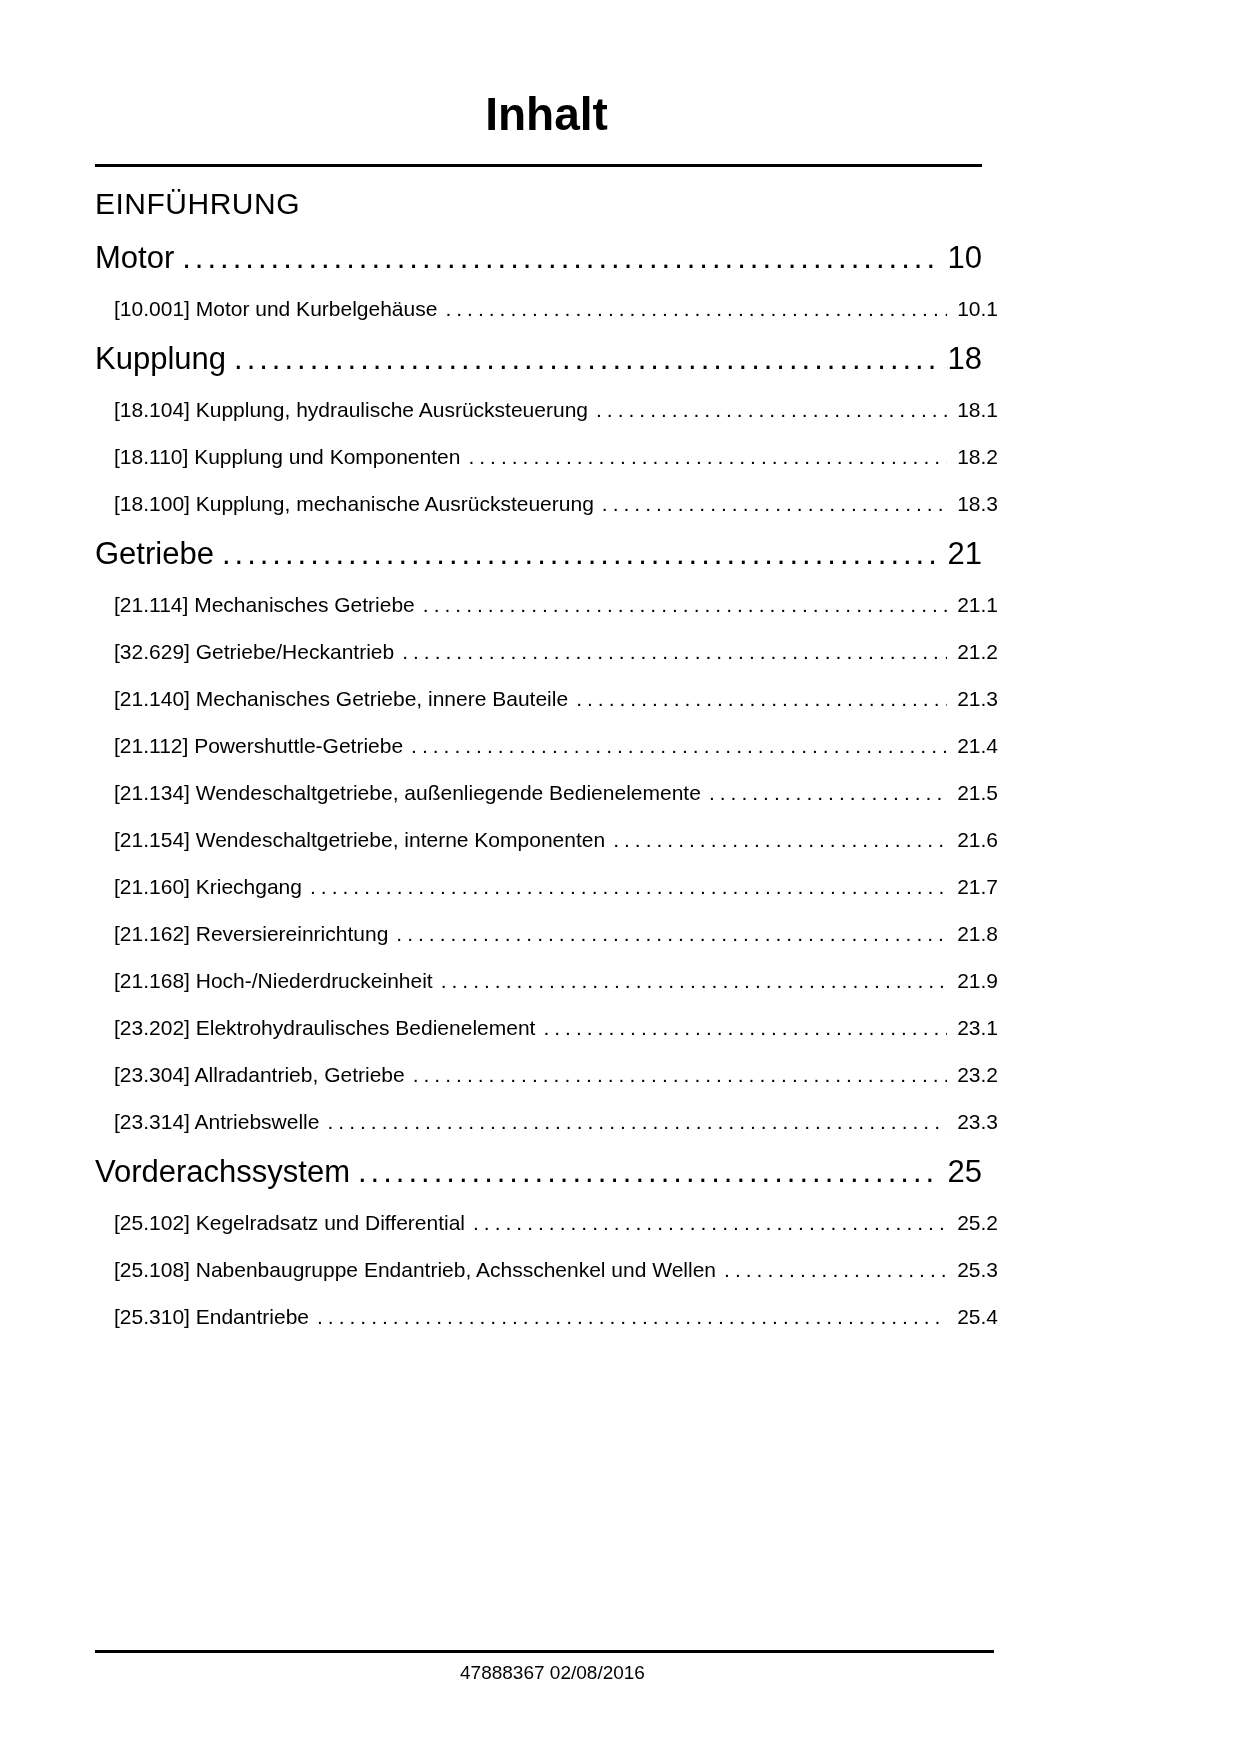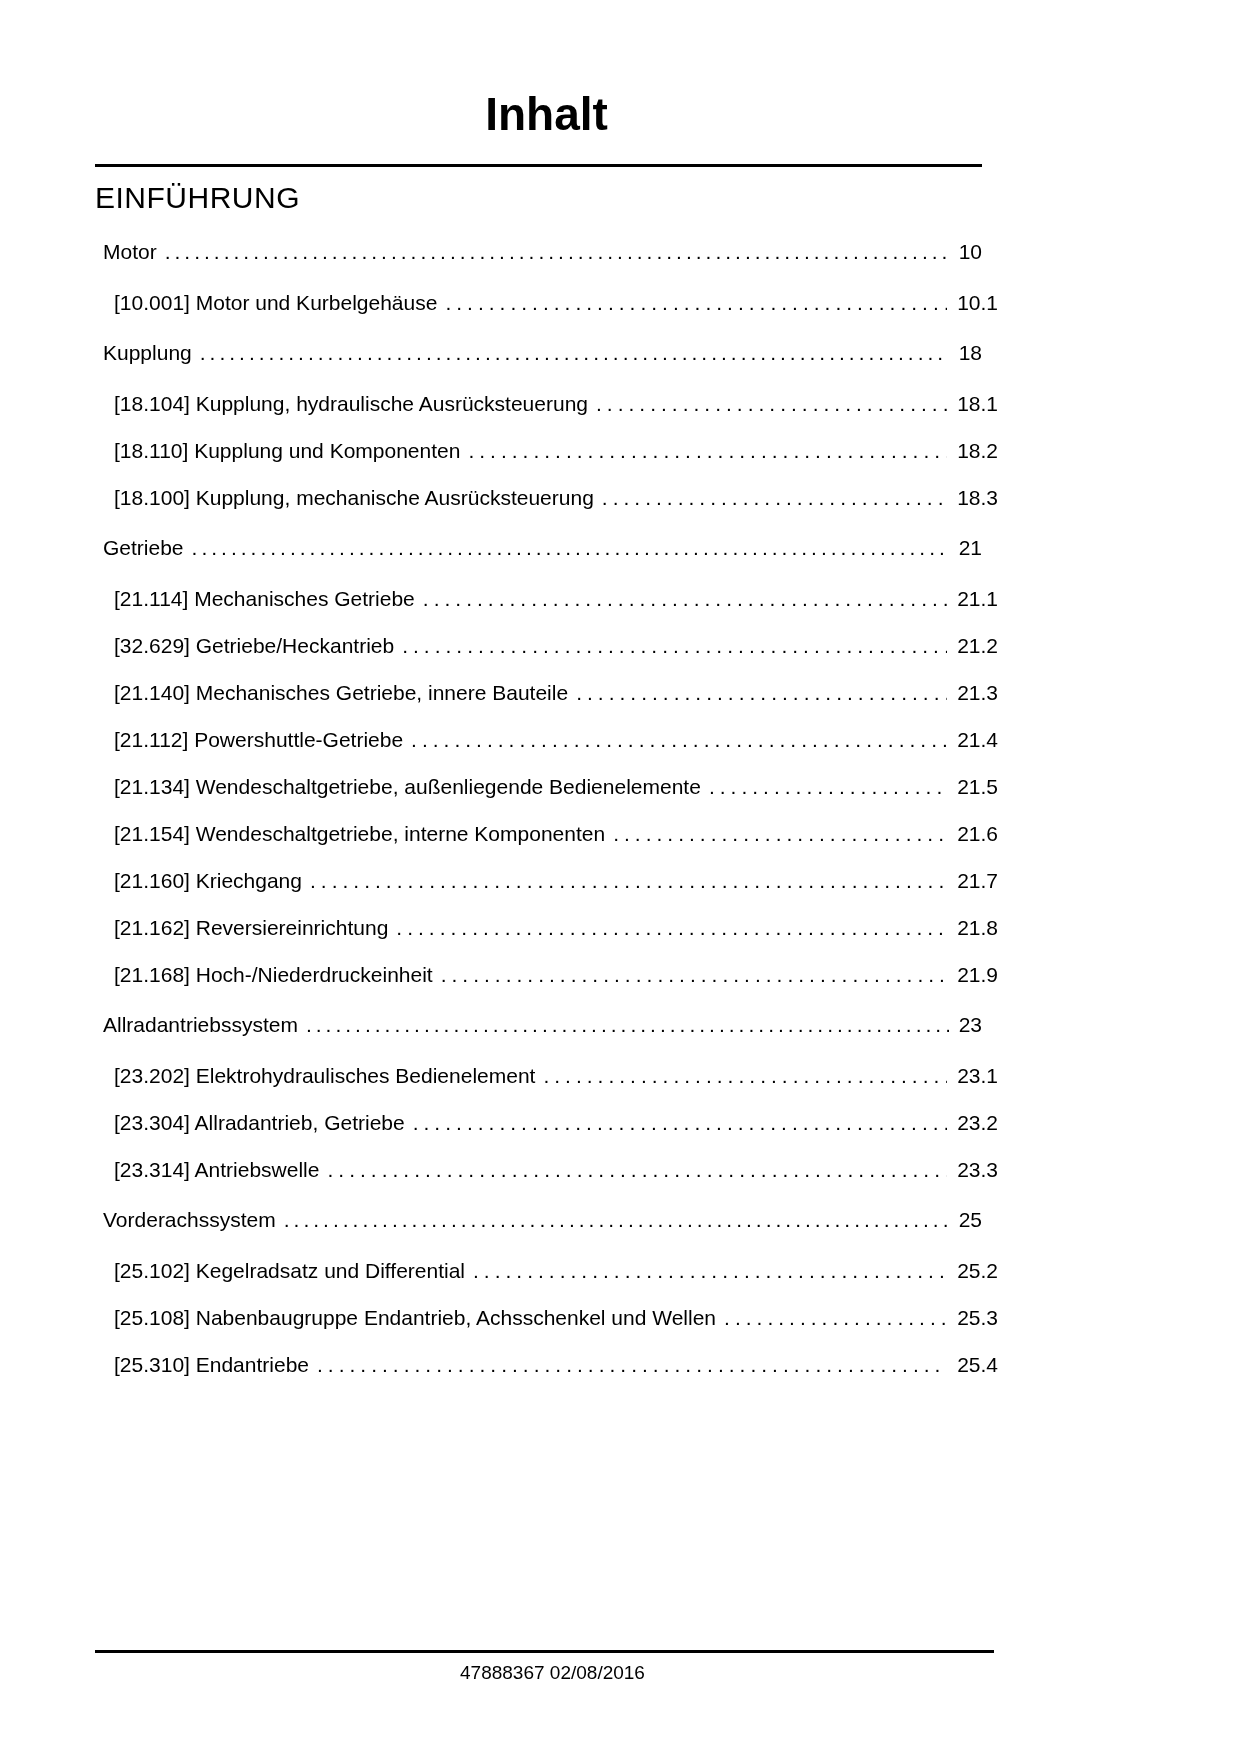--- a/index.html
+++ b/index.html
@@ -11,27 +11,27 @@
   .content { padding:0 55px 0 95px; }
 
   .doc-title {
     margin:0; padding-top:90px;
     text-align:center;
     font-size:46px; line-height:48px; font-weight:bold;
   }
   .rule-top { height:3px; background:#000; margin-top:26px; margin-right:16px; }
 
   .intro-heading {
-    margin-top:15px;
+    margin-top:21px;
     font-size:30px; line-height:32px; font-weight:400;
     letter-spacing:0.5px;
   }
 
   .row { display:flex; align-items:baseline; }
-  .sec-row   { margin-top:22px; font-size:21px; line-height:32px;margin-left:8px; }
+  .sec-row   { margin-top:22px; font-size:31px; line-height:32px; }
   .entry-row { margin-top:22px; font-size:21px; line-height:25px; padding-left:19px;align-items:flex-end; }
 
   .lbl { white-space:nowrap; }
   .leader { flex:1 1 auto; overflow:hidden; white-space:nowrap; margin:0 10px 0 8px; }
   .leader::after {
     content:"........................................................................................................................................................";
   }
   .sec-row .leader::after   { letter-spacing:4px; }
   .entry-row .leader::after { letter-spacing:5px; }
 
@@ -129,25 +129,20 @@
       <span class="lbl">[21.162] Reversiereinrichtung</span>
       <span class="leader"></span>
       <span class="pg">21.8</span>
     </div>
     <div class="row entry-row">
       <span class="lbl">[21.168] Hoch-/Niederdruckeinheit</span>
       <span class="leader"></span>
       <span class="pg">21.9</span>
     </div>
 
-    <div class="row sec-row">
-      <span class="lbl">Allradantriebssystem</span>
-      <span class="leader"></span>
-      <span class="pg">23</span>
-    </div>
     <div class="row entry-row">
       <span class="lbl">[23.202] Elektrohydraulisches Bedienelement</span>
       <span class="leader"></span>
       <span class="pg">23.1</span>
     </div>
     <div class="row entry-row">
       <span class="lbl">[23.304] Allradantrieb, Getriebe</span>
       <span class="leader"></span>
       <span class="pg">23.2</span>
     </div>

